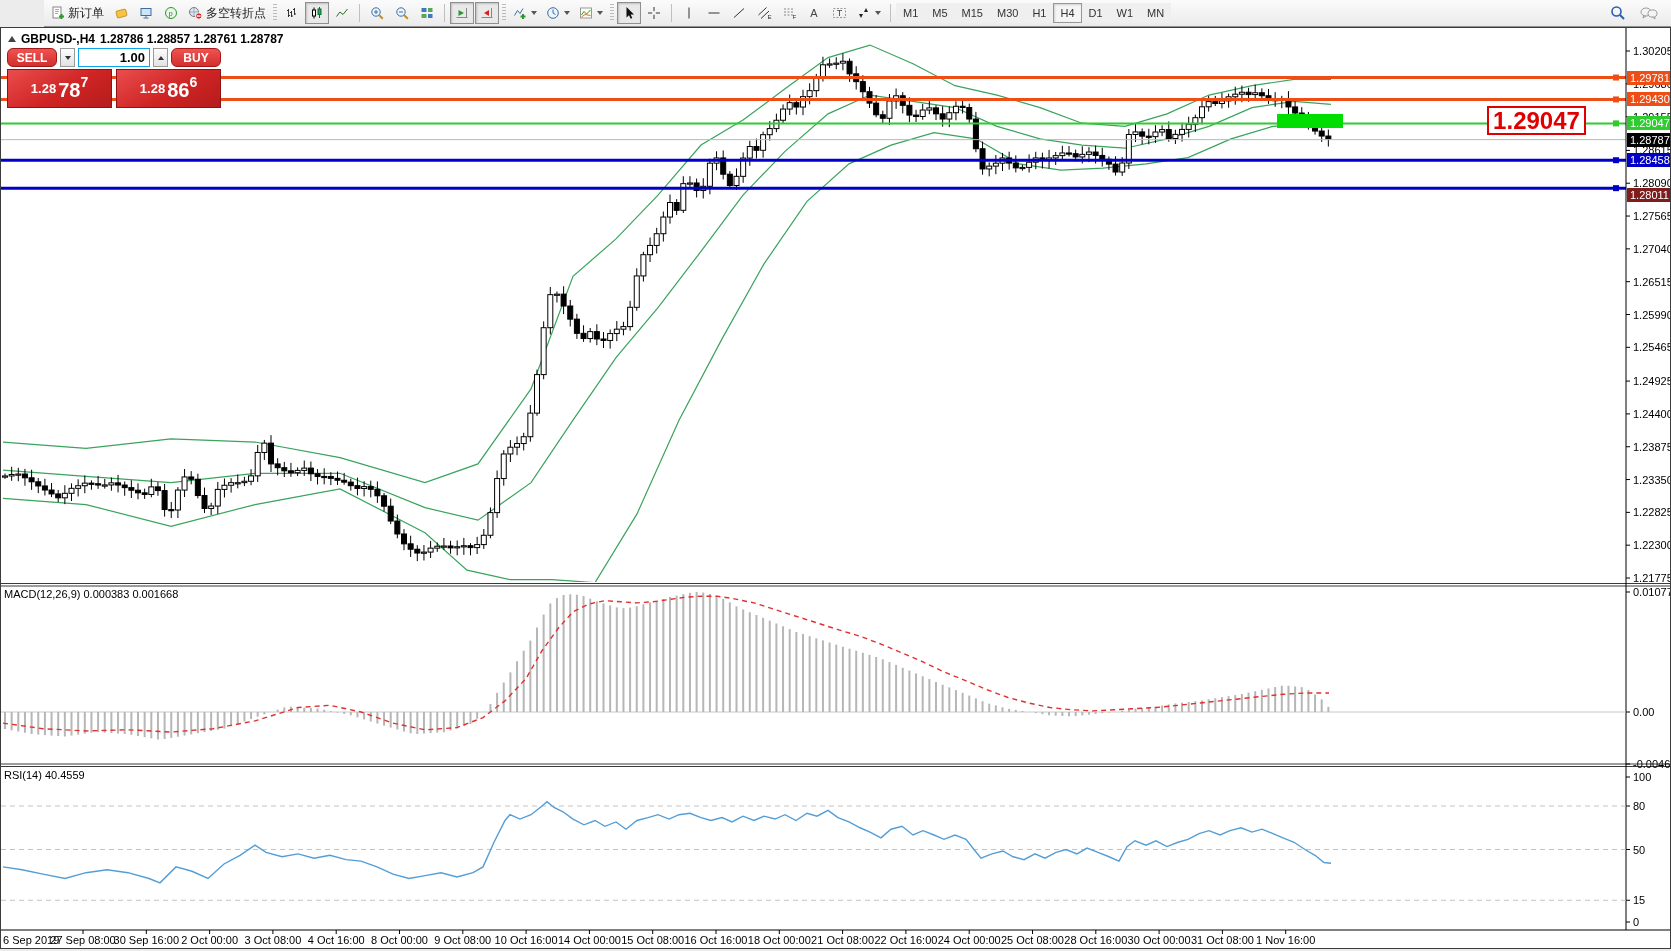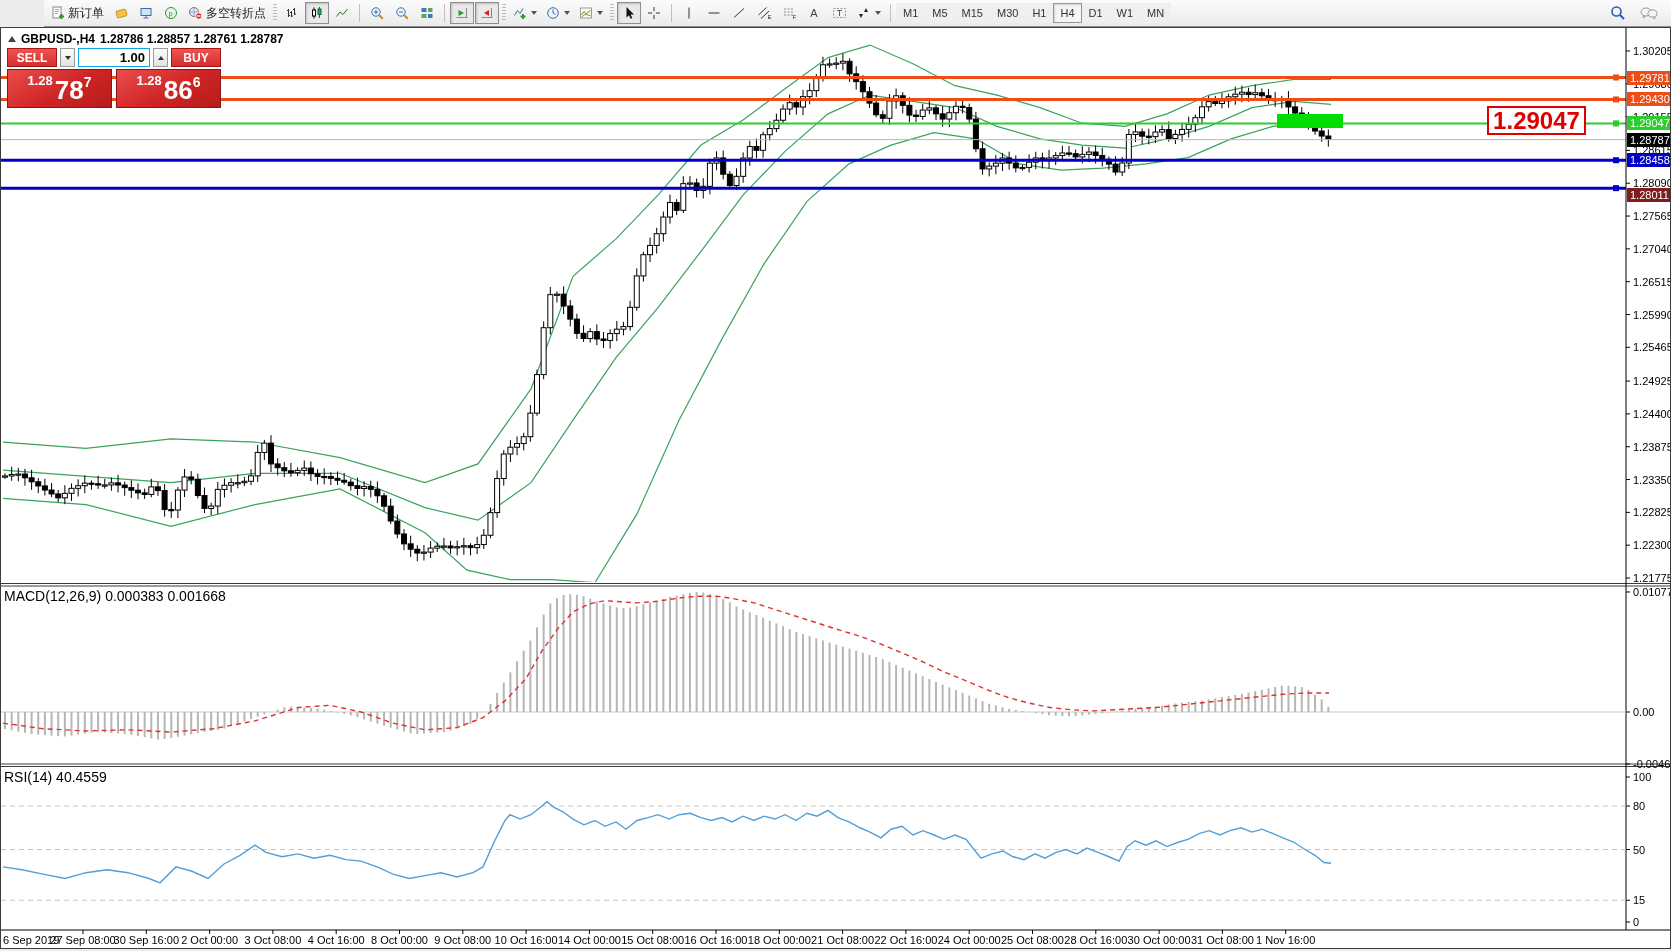--- a/index.html
+++ b/index.html
@@ -23,35 +23,35 @@
   .chart-window{position:relative;width:1671px;height:922px;background:#fff;
     border:1px solid #3c3c3c;overflow:hidden}
   #chart-svg{position:absolute;left:0;top:0}
   #hdr{position:absolute;left:7px;top:4px;font-size:12px;font-weight:bold;color:#000;
     display:flex;align-items:center;gap:5px}
   #hdr .tri{width:0;height:0;border-left:4px solid transparent;border-right:4px solid transparent;border-bottom:6px solid #444}
   
   .trade-widget{position:absolute;left:6px;top:20px;width:214px;font-weight:bold}
   .tw-row1{display:flex;align-items:stretch;gap:3px;height:19px}
   .btn-trade{flex:0 0 50px;background:linear-gradient(#ef5350,#d32f2f);border:1px solid #a21818;
-    color:#fff;font-size:12px;font-weight:bold;display:flex;align-items:center;justify-content:center;border-radius:0}
+    color:#fff;font-size:12px;font-weight:bold;display:flex;align-items:center;justify-content:center;border-radius:6px}
   .spin{flex:0 0 15px;background:linear-gradient(#fdfdfd,#e2e2e2);border:1px solid #9a9a9a;
     display:flex;align-items:center;justify-content:center}
   .car-dn{width:0;height:0;border-left:3px solid transparent;border-right:3px solid transparent;border-top:4px solid #333}
   .car-up{width:0;height:0;border-left:3px solid transparent;border-right:3px solid transparent;border-bottom:4px solid #333}
   #vol-input{flex:1;border:1px solid #0ea5e9;font-size:13px;font-weight:bold;text-align:right;padding:0 4px;min-width:0}
   .tw-row2{display:flex;gap:4px;margin-top:2px}
   .price-panel{flex:1;height:39px;background:linear-gradient(150deg,#ea4d4d 0%,#cf2424 55%,#b51c1c 100%);
     border:1px solid #8e1212;color:#fff;display:flex;align-items:flex-end;justify-content:center;
     padding-bottom:3px;position:relative}
-  .pp-small{font-size:13px;margin-right:2px;margin-bottom:16px}
-  .pp-big{font-size:26px;line-height:28px}
+  .pp-small{font-size:13px;margin-right:2px;margin-bottom:8px}
+  .pp-big{font-size:20px;line-height:28px}
   .pp-sup{font-size:14px;position:relative;top:-14px}
   
-  .ind-label{position:absolute;left:3px;font-size:14px;color:#000}
+  .ind-label{position:absolute;left:3px;font-size:11px;color:#000}
   #macd-label{top:560px}
   #rsi-label{top:741px}
   
   .ptag{position:absolute;left:1626px;height:14px;line-height:14px;font-size:11px;color:#fff;
     padding:0 3px;min-width:44px;font-weight:normal}
   
   #red-box{position:absolute;left:1486px;top:78px;width:99px;height:29px;border:2px solid #e00000;
     background:#fff;color:#e00000;font-size:24px;font-weight:bold;display:flex;align-items:center;justify-content:center}
   #cn-note{position:absolute;left:1328px;top:167px;font-size:31px;font-weight:bold;color:#00c400;
     text-shadow:2px 2px 0 #b0ddb0;letter-spacing:2px}

